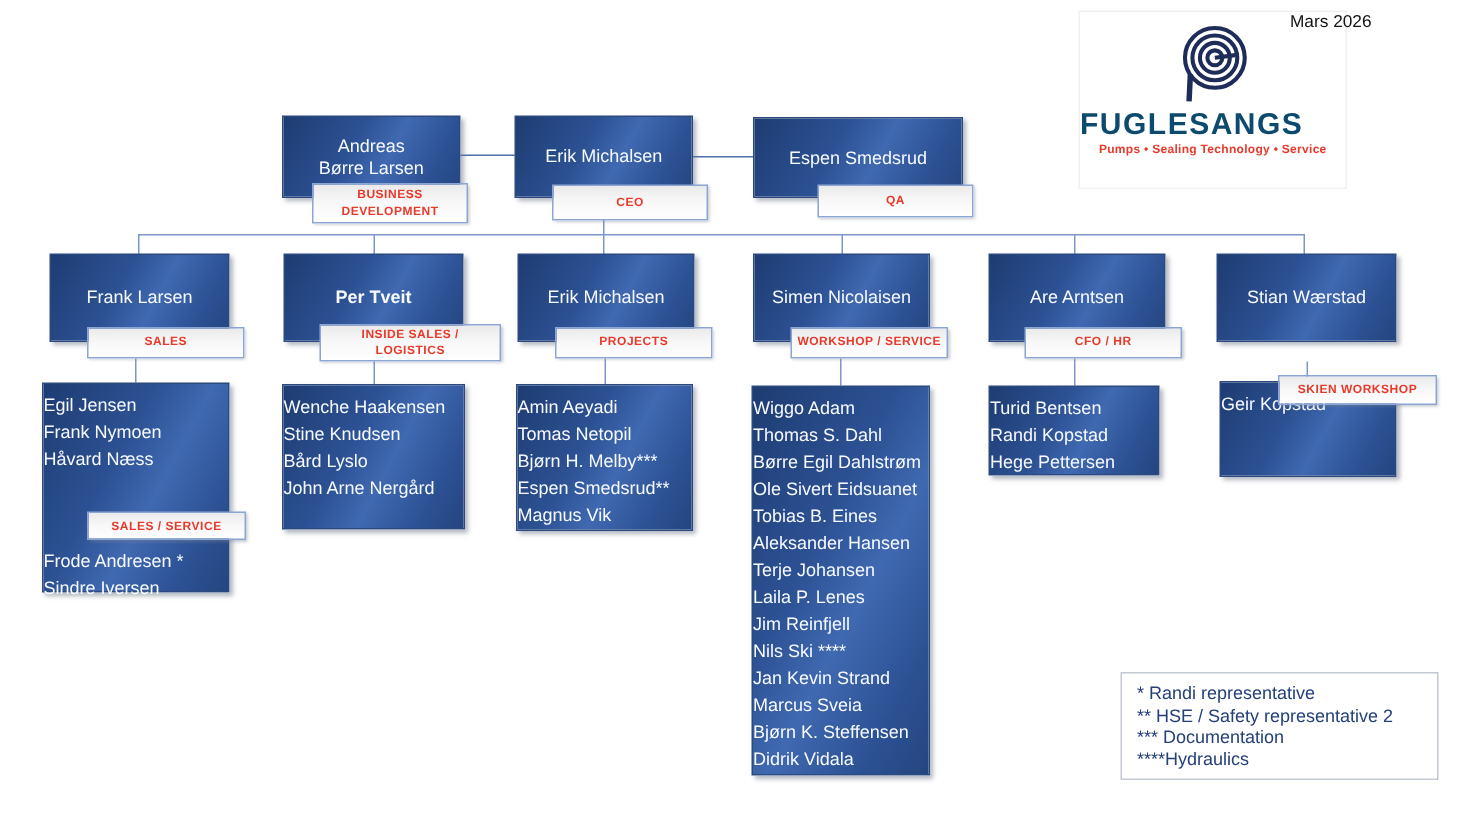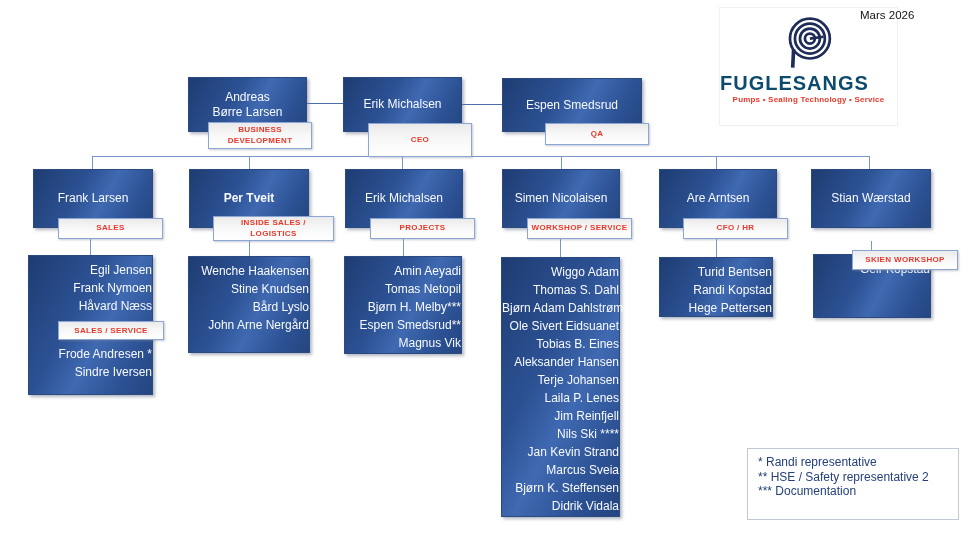--- a/index.html
+++ b/index.html
@@ -15,32 +15,32 @@
     color:#f8faff;display:flex;align-items:center;justify-content:center;
     text-align:center;font-size:12px;line-height:15px;white-space:pre-line;z-index:2;
   }
   .member-box{
     position:absolute;box-sizing:border-box;display:block;padding-top:5px;
     background:linear-gradient(118deg,#1e3c72 0%,#2c5193 38%,#3f69b1 58%,#2c5193 82%,#24457f 100%);
     border:1px solid #2c4a80;
     box-shadow:2px 2px 3px rgba(115,124,140,.55);
     z-index:2;overflow:visible;
   }
-  .member{height:18px;line-height:18px;font-size:12px;text-align:right;color:#f8faff;white-space:nowrap;}
+  .member{height:18px;line-height:18px;font-size:12px;text-align:left;color:#f8faff;white-space:nowrap;}
   .role-label{
     position:absolute;box-sizing:border-box;
     background:linear-gradient(180deg,#eaeaea 0%,#f7f7f7 45%,#ffffff 100%);
     border:1px solid #8ba6d4;box-shadow:1px 1px 2px rgba(125,133,148,.45);
     color:#e8392b;font-weight:bold;font-size:8px;letter-spacing:.35px;
     display:flex;align-items:center;justify-content:center;text-align:center;
     line-height:1.3;white-space:pre-line;z-index:3;
   }
   .sub-role-label{
     position:relative;display:block;box-sizing:border-box;left:29px;width:106px;height:19px;
-    margin-top:6px;margin-bottom:5px;
+    margin-top:26px;margin-bottom:5px;
     background:linear-gradient(180deg,#eaeaea 0%,#f7f7f7 45%,#ffffff 100%);
     border:1px solid #8ba6d4;box-shadow:1px 1px 2px rgba(125,133,148,.45);
     color:#e8392b;font-weight:bold;font-size:8px;letter-spacing:.35px;
     text-align:center;line-height:17px;z-index:3;
   }
   .hline,.vline{position:absolute;z-index:1;}
   .hline{height:1px;background:#7b97c8;}
   .vline{width:1px;background:#7b97c8;}
   .hline.exec,.vline.exec{background:#4d6fae;}
   .legend-box{
@@ -98,21 +98,21 @@
   <div class="person-box" style="left:188px;top:77px;width:119px;height:55px;">
     <span>Andreas
 Børre Larsen</span>
   </div>
   <div class="role-label" style="left:208px;top:122px;width:104px;height:27px;">BUSINESS
 DEVELOPMENT</div>
 
   <div class="person-box" style="left:343px;top:77px;width:119px;height:55px;">
     <span>Erik Michalsen</span>
   </div>
-  <div class="role-label" style="left:368px;top:123px;width:104px;height:34px;">CEO</div>
+  <div class="role-label" style="left:368px;top:123px;width:104px;height:24px;">CEO</div>
 
   <div class="person-box" style="left:502px;top:78px;width:140px;height:54px;">
     <span>Espen Smedsrud</span>
   </div>
   <div class="role-label" style="left:545px;top:123px;width:104px;height:22px;">QA</div>
 
   <div class="person-box" style="left:33px;top:169px;width:120px;height:59px;">
     <span>Frank Larsen</span>
   </div>
   <div class="role-label" style="left:58px;top:218px;width:105px;height:21px;">SALES</div>
@@ -172,21 +172,21 @@
         <div class="member">Bjørn H. Melby***</div>
         <div class="member">Espen Smedsrud**</div>
         <div class="member">Magnus Vik</div>
       </div>
   </div>
 
   <div class="member-box" style="left:501px;top:257px;width:119px;height:260px;">
     <div>
         <div class="member">Wiggo Adam</div>
         <div class="member">Thomas S. Dahl</div>
-        <div class="member">Bjørn Adam Dahlstrøm</div>
+        <div class="member">Børre Egil Dahlstrøm</div>
         <div class="member">Ole Sivert Eidsuanet</div>
         <div class="member">Tobias B. Eines</div>
         <div class="member">Aleksander Hansen</div>
         <div class="member">Terje Johansen</div>
         <div class="member">Laila P. Lenes</div>
         <div class="member">Jim Reinfjell</div>
         <div class="member">Nils Ski ****</div>
         <div class="member">Jan Kevin Strand</div>
         <div class="member">Marcus Sveia</div>
         <div class="member">Bjørn K. Steffensen</div>
@@ -206,16 +206,17 @@
     <div>
         <div class="member">Geir Kopstad</div>
       </div>
   </div>
 
   <div class="legend-box" style="left:747px;top:448px;width:212px;height:72px;">
     <div>
         <div class="legend-line">* Randi representative</div>
         <div class="legend-line">** HSE / Safety representative 2</div>
         <div class="legend-line">*** Documentation</div>
+        <div class="legend-line">****Hydraulics</div>
       </div>
   </div>
 
 </div>
 
 </body></html>

